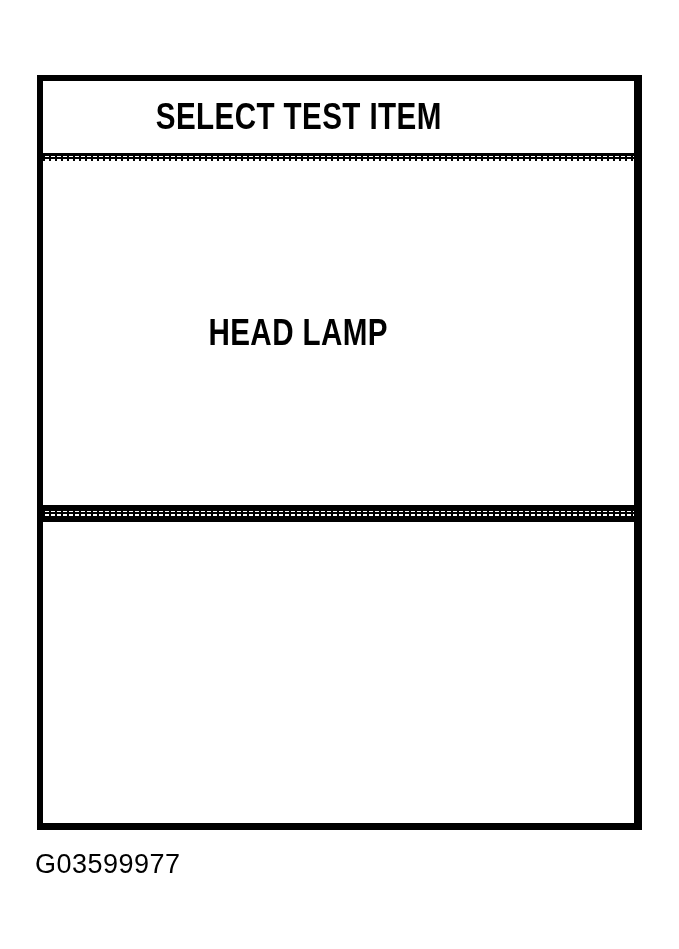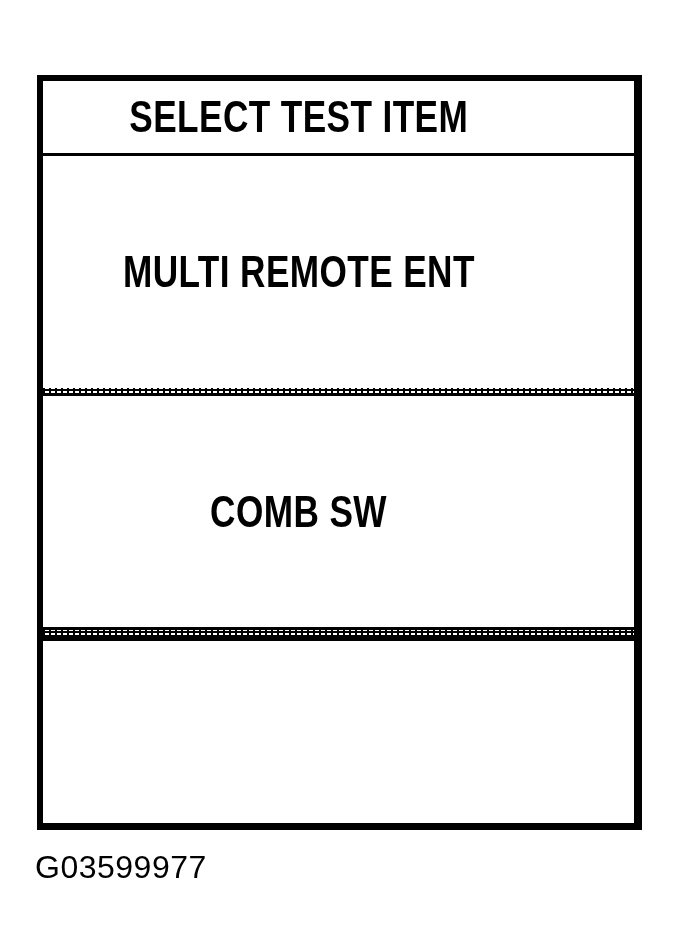--- a/index.html
+++ b/index.html
@@ -34,21 +34,21 @@
     flex-direction: column;
   }
   .row {
     flex: 1 1 auto;
     display: flex;
     align-items: center;
     justify-content: center;
     padding-right: 80px; 
     color: var(--ink);
     font-weight: bold;
-    font-size: 44px;
+    font-size: 37px;
     white-space: nowrap;
     overflow: visible;
   }
   .row.title-row {
     flex: 0 0 72px;
   }
   .label {
     display: inline-block;
     transform: scaleX(0.8); 
     transform-origin: 50% 50%;
@@ -67,48 +67,45 @@
       linear-gradient(to bottom, transparent 0px, transparent 1px, var(--ink) 1px, var(--ink) 3px, transparent 3px);
   }
   .sep[data-style="solid"] {
     height: 3px;
     background: var(--ink);
   }
   .caption {
     position: absolute;
     left: 35px;
     top: 849px;
-    font-size: 32px;
+    font-size: 27px;
     font-weight: normal;
     color: var(--ink);
     letter-spacing: 0.5px;
   }
 </style>
 </head>
 <body>
 
 <div class="page">
 
   <div class="menu-box">
 
     <div class="row title-row">
       <span class="label">SELECT TEST ITEM</span>
     </div>
     <div class="sep" data-style="solid"></div>
 
-    <div class="row">
-      <span class="label">MULTI REMOTE ENT</span>
-    </div>
     <div class="sep" data-style="dotted"></div>
 
+    <div class="row">
+      <span class="label">HEAD LAMP</span>
+    </div>
     <div class="sep" data-style="solid"></div>
 
-    <div class="row">
-      <span class="label">COMB SW</span>
-    </div>
     <div class="sep" data-style="solid"></div>
 
     <div class="sep" data-style="dotted"></div>
 
     <div class="sep" data-style="solid"></div>
 
     <div class="sep" data-style="solid"></div>
 
     <div class="row">
       <span class="label"></span>

